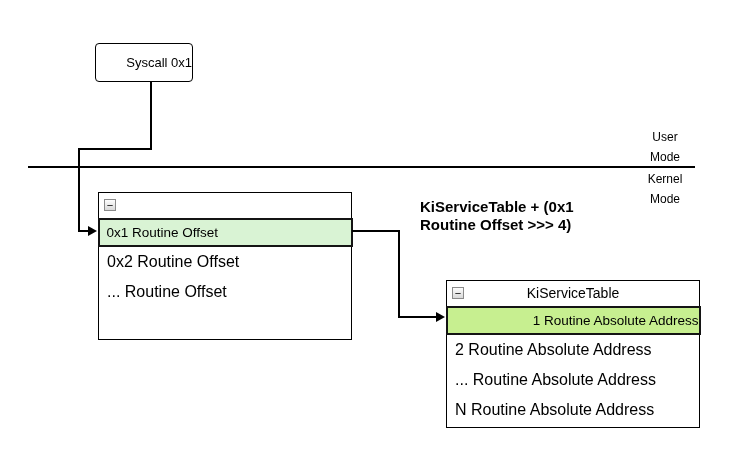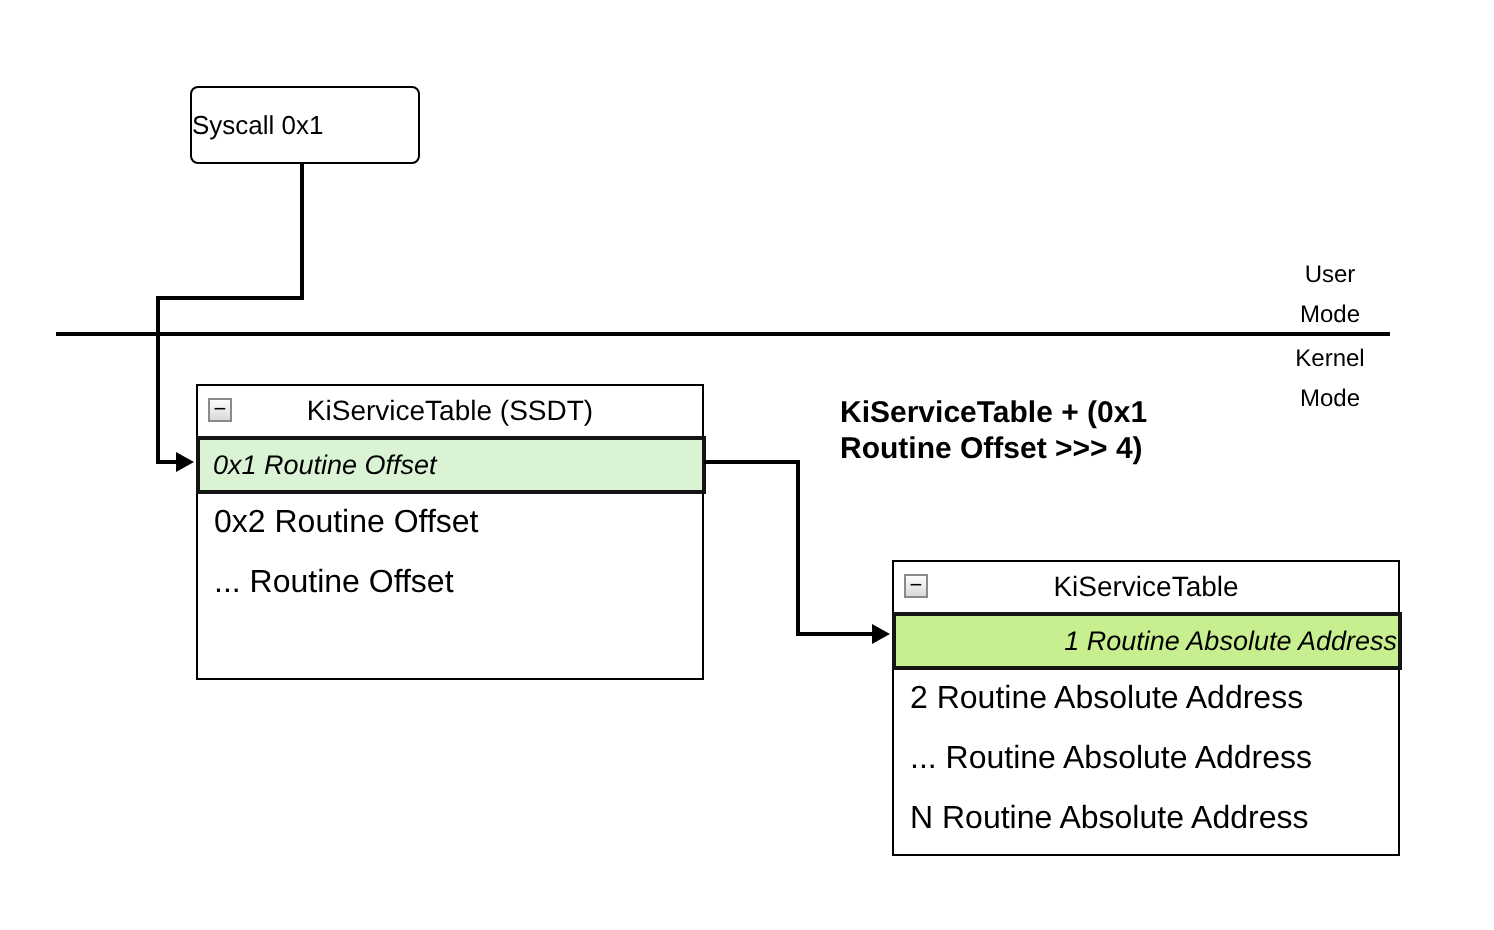--- a/index.html
+++ b/index.html
@@ -10,25 +10,25 @@
     height: 465px;
     background: #ffffff;
     overflow: hidden;
     color: #000;
   }
 
   
   .syscall-node {
     position: absolute;
     left: 95px; top: 43px;
-    width: 115px; height: 39px;
+    width: 98px; height: 39px;
     border: 1.5px solid #000;
     border-radius: 4px;
     background: #fff;
-    display: flex; align-items: center; justify-content: flex-start;
+    display: flex; align-items: center; justify-content: flex-end;
     font-size: 13px;
   }
 
   
   .seg { position: absolute; background: #000; }
   .arrowhead {
     position: absolute;
     width: 0; height: 0;
     border-top: 5.5px solid transparent;
     border-bottom: 5.5px solid transparent;
@@ -89,21 +89,20 @@
     color: #000;
     cursor: pointer;
   }
   .row-highlight {
     position: absolute;
     left: -1.5px; right: -1.5px; top: 25px; height: 29px;
     border: 2px solid #141414;
     font-size: 13.5px;
     line-height: 25px;
     padding-left: 7px;
-    font-style: italic;
   }
   .row-plain {
     position: absolute;
     left: 0; right: 0; height: 30px;
     font-size: 16px; line-height: 30px;
     padding-left: 8px;
     background: transparent;
   }
   .row-plain.r2 { top: 54px; }
   .row-plain.r3 { top: 84px; }
@@ -129,21 +128,20 @@
 Mode</div>
   <div class="mode-label kernel">Kernel
 Mode</div>
 
   <div class="expression">KiServiceTable + (0x1
 Routine Offset &gt;&gt;&gt; 4)</div>
 
   <div class="table-node ssdt">
     <div class="table-header">
       <span class="collapse-box">−</span>
-      <span>KiServiceTable (SSDT)</span>
     </div>
     <div class="row-highlight" style="background: rgb(217, 243, 212);">
       <span>0x1 Routine Offset</span>
     </div>
     <div class="row-plain r2">
       <span>0x2 Routine Offset</span>
     </div>
     <div class="row-plain r3">
       <span>... Routine Offset</span>
     </div>

